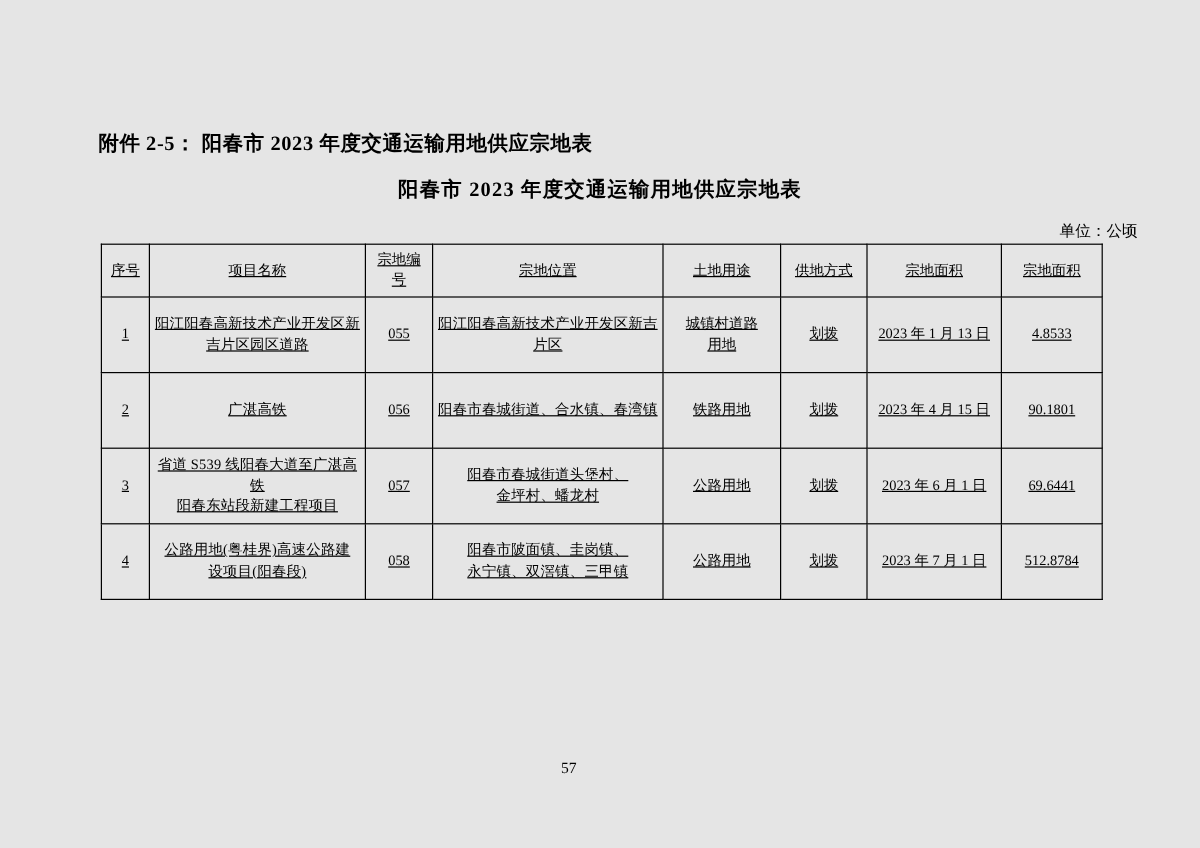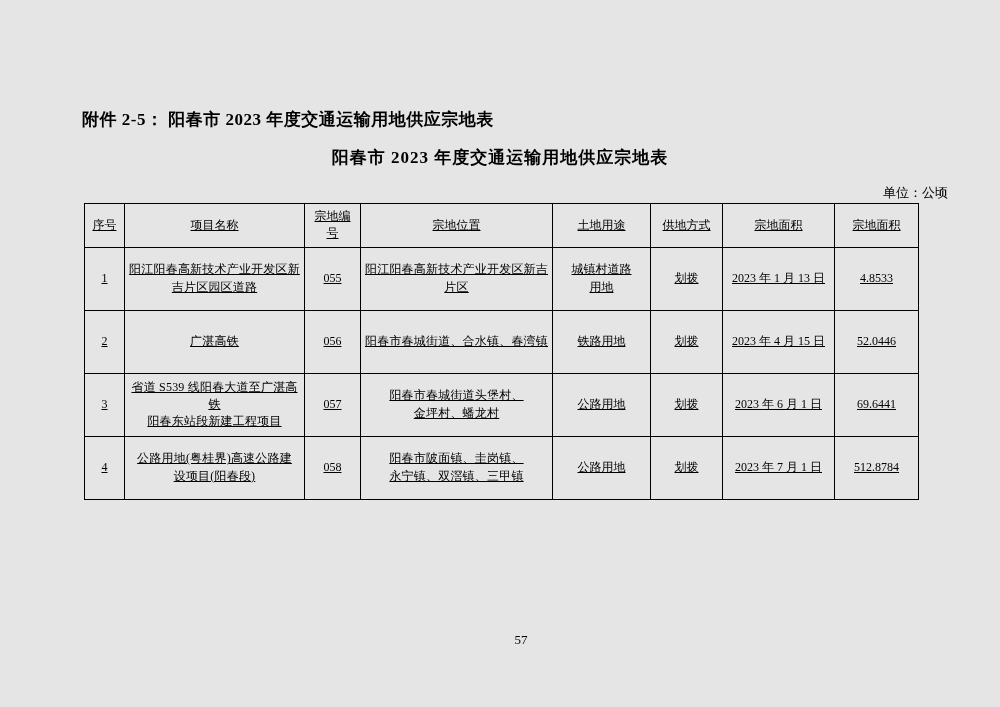--- a/index.html
+++ b/index.html
@@ -86,21 +86,20 @@
   .cell-name { font-size: 11.5px; letter-spacing: 0.2px; }
   .cell-loc  { font-size: 11.5px; letter-spacing: 0.2px; }
   .total-row td { height: 44px; }
   .page-number {
     position: absolute;
     left: 0;
     top: 632px;
     width: 948px;
     text-align: center;
     font-size: 13px;
-    margin-left: 47px;
   }
   .nowrap-line { display: block; }
 </style>
 </head>
 <body>
 
 <div class="page">
 
   <div class="attachment-line">附件 2-5： 阳春市 2023 年度交通运输用地供应宗地表</div>
 
@@ -155,21 +154,21 @@
         <td>4.8533</td>
       </tr>
       <tr>
         <td>2</td>
         <td class="cell-name">广湛高铁</td>
         <td>056</td>
         <td class="cell-loc">阳春市春城街道、合水镇、春湾镇</td>
         <td>铁路用地</td>
         <td>划拨</td>
         <td>2023 年 4 月 15 日</td>
-        <td>52.0446</td>
+        <td>90.1801</td>
       </tr>
       <tr>
         <td>3</td>
         <td class="cell-name">
           <span class="nowrap-line">省道 S539 线阳春大道至广湛高铁</span>
           <span class="nowrap-line">阳春东站段新建工程项目</span>
         </td>
         <td>057</td>
         <td class="cell-loc">
           <span class="nowrap-line">阳春市春城街道头堡村、</span>

